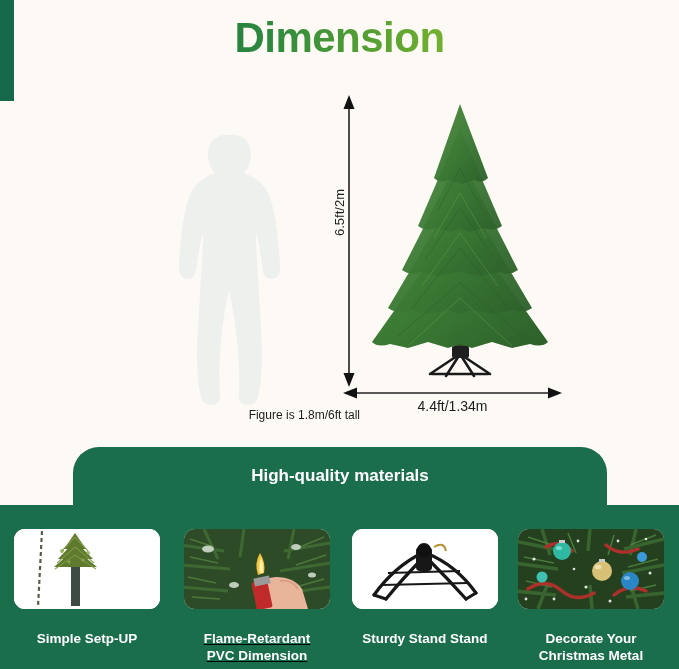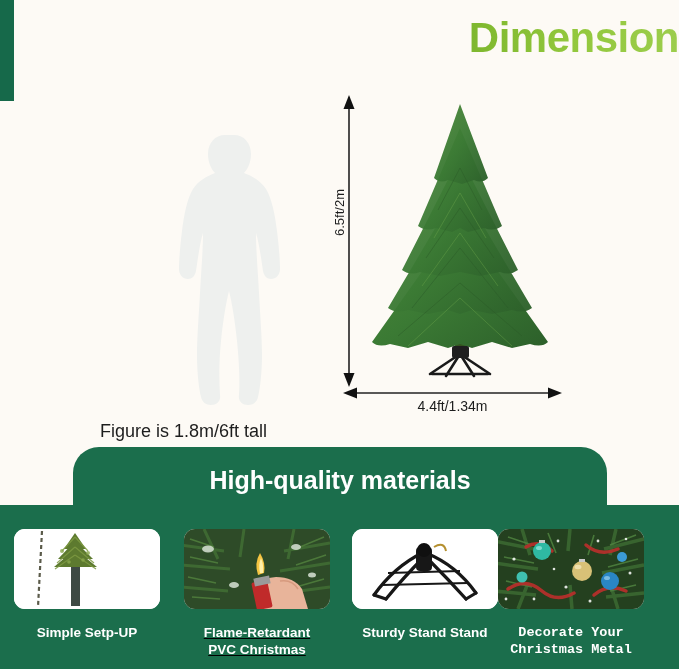--- a/index.html
+++ b/index.html
@@ -31,21 +31,21 @@
     left: 0; top: 0;
     width: 14px;
     height: 101px;
     background: #16694a;
   }
 
   #page-title {
     position: absolute;
     left: 0; top: 14px;
     width: 679px;
-    text-align: right;
+    text-align: center;
     font-size: 42px;
     font-weight: bold;
     letter-spacing: -0.5px;
     background: linear-gradient(90deg,
                 #12603a 0%,
                 #166b3e 18%,
                 #2f8a3e 40%,
                 #57a033 55%,
                 #7fb82f 70%,
                 #93c83e 85%,
@@ -61,24 +61,24 @@
     position: absolute;
     left: 163px;
     top: 133px;
     width: 130px;
     height: 272px;
   }
 
   #figure-caption {
     position: absolute;
     left: 100px;
-    top: 421px;
+    top: 408px;
     width: 260px;
-    text-align: left;
-    font-size: 18px;
+    text-align: right;
+    font-size: 12px;
     color: #1d1d1d;
   }
 
   
   #tree-image {
     position: absolute;
     left: 352px;
     top: 98px;
     width: 216px;
     height: 282px;
@@ -133,21 +133,21 @@
     background: #1b6e4c;
     border-radius: 26px 26px 0 0;
   }
 
   #banner-title {
     position: absolute;
     left: 73px;
     top: 466px;
     width: 534px;
     text-align: center;
-    font-size: 25px;
+    font-size: 17px;
     font-weight: bold;
     color: #ffffff;
   }
 
   
   #features-section {
     position: absolute;
     left: 0;
     top: 505px;
     width: 679px;
@@ -158,33 +158,33 @@
   .feature {
     position: absolute;
     top: 24px;
     width: 150px;
     height: 140px;
   }
 
   #feature-0 { left: 14px; }
   #feature-1 { left: 184px; text-decoration: underline; }
   #feature-2 { left: 352px; }
-  #feature-3 { left: 498px; font-family: Liberation Mono, monospace; }
+  #feature-3 { left: 518px; }
 
   .feature-thumb {
     width: 146px;
     height: 80px;
     border-radius: 11px;
     background: #ffffff;
     overflow: hidden;
     position: relative;
   }
 
   .feature-label {
-    margin-top: 16px;
+    margin-top: 22px;
     width: 146px;
     text-align: center;
     font-size: 13.5px;
     font-weight: bold;
     color: #ffffff;
     line-height: 1.25;
   }
 
   .thumb-svg { display: block; width: 100%; height: 100%; }
 </style>
@@ -335,21 +335,21 @@
 
         <rect x="70" y="52" width="16" height="28" rx="2" fill="#c02a2a" transform="rotate(-12 78 66)"></rect>
         <rect x="70" y="48" width="16" height="8" fill="#9a9a9a" transform="rotate(-12 78 52)"></rect>
 
         <path d="M74 46 Q70 34 76 24 Q82 34 80 44 Z" fill="#f5c542"></path>
         <path d="M76 44 Q74 36 77 29 Q80 36 79 44 Z" fill="#fff0a8"></path>
       </svg>
     </div>
     <div class="feature-label">
       <span>Flame-Retardant</span><br>
-      <span>PVC Christmas</span>
+      <span>PVC Dimension</span>
     </div>
   </div>
 
   <div class="feature" id="feature-2">
     <div class="feature-thumb">
       <svg class="thumb-svg" viewBox="0 0 146 80" xmlns="http://www.w3.org/2000/svg">
         <rect width="146" height="80" fill="#ffffff"></rect>
         <g stroke="#171717" stroke-width="3.2" fill="none" stroke-linecap="round">
           <path d="M70 24 Q42 38 22 66"></path>
           <path d="M74 24 Q104 36 124 64"></path>

